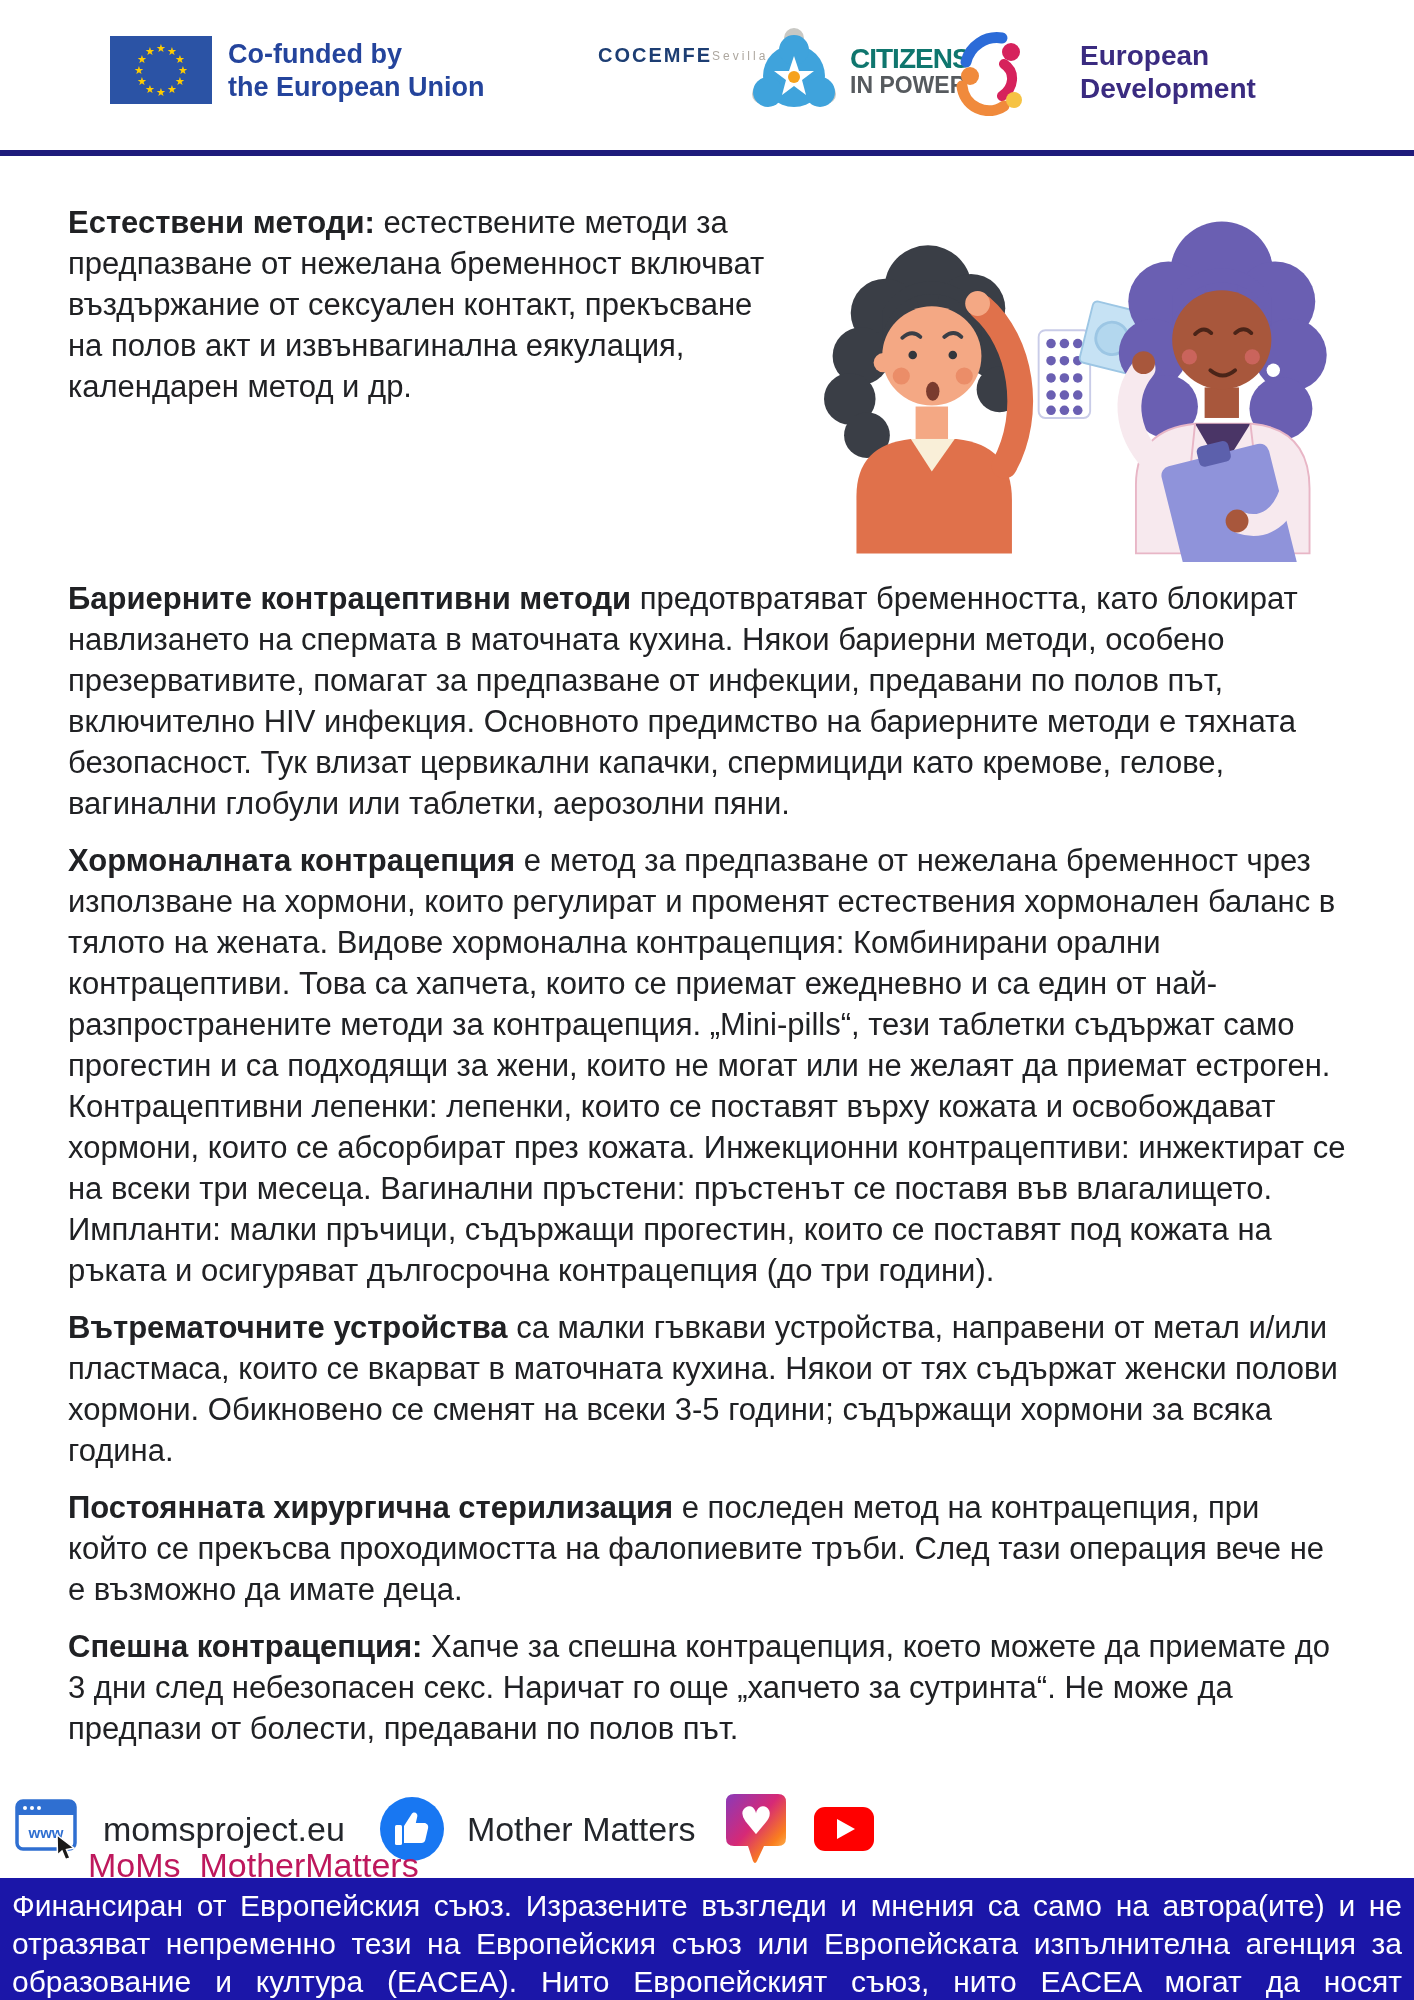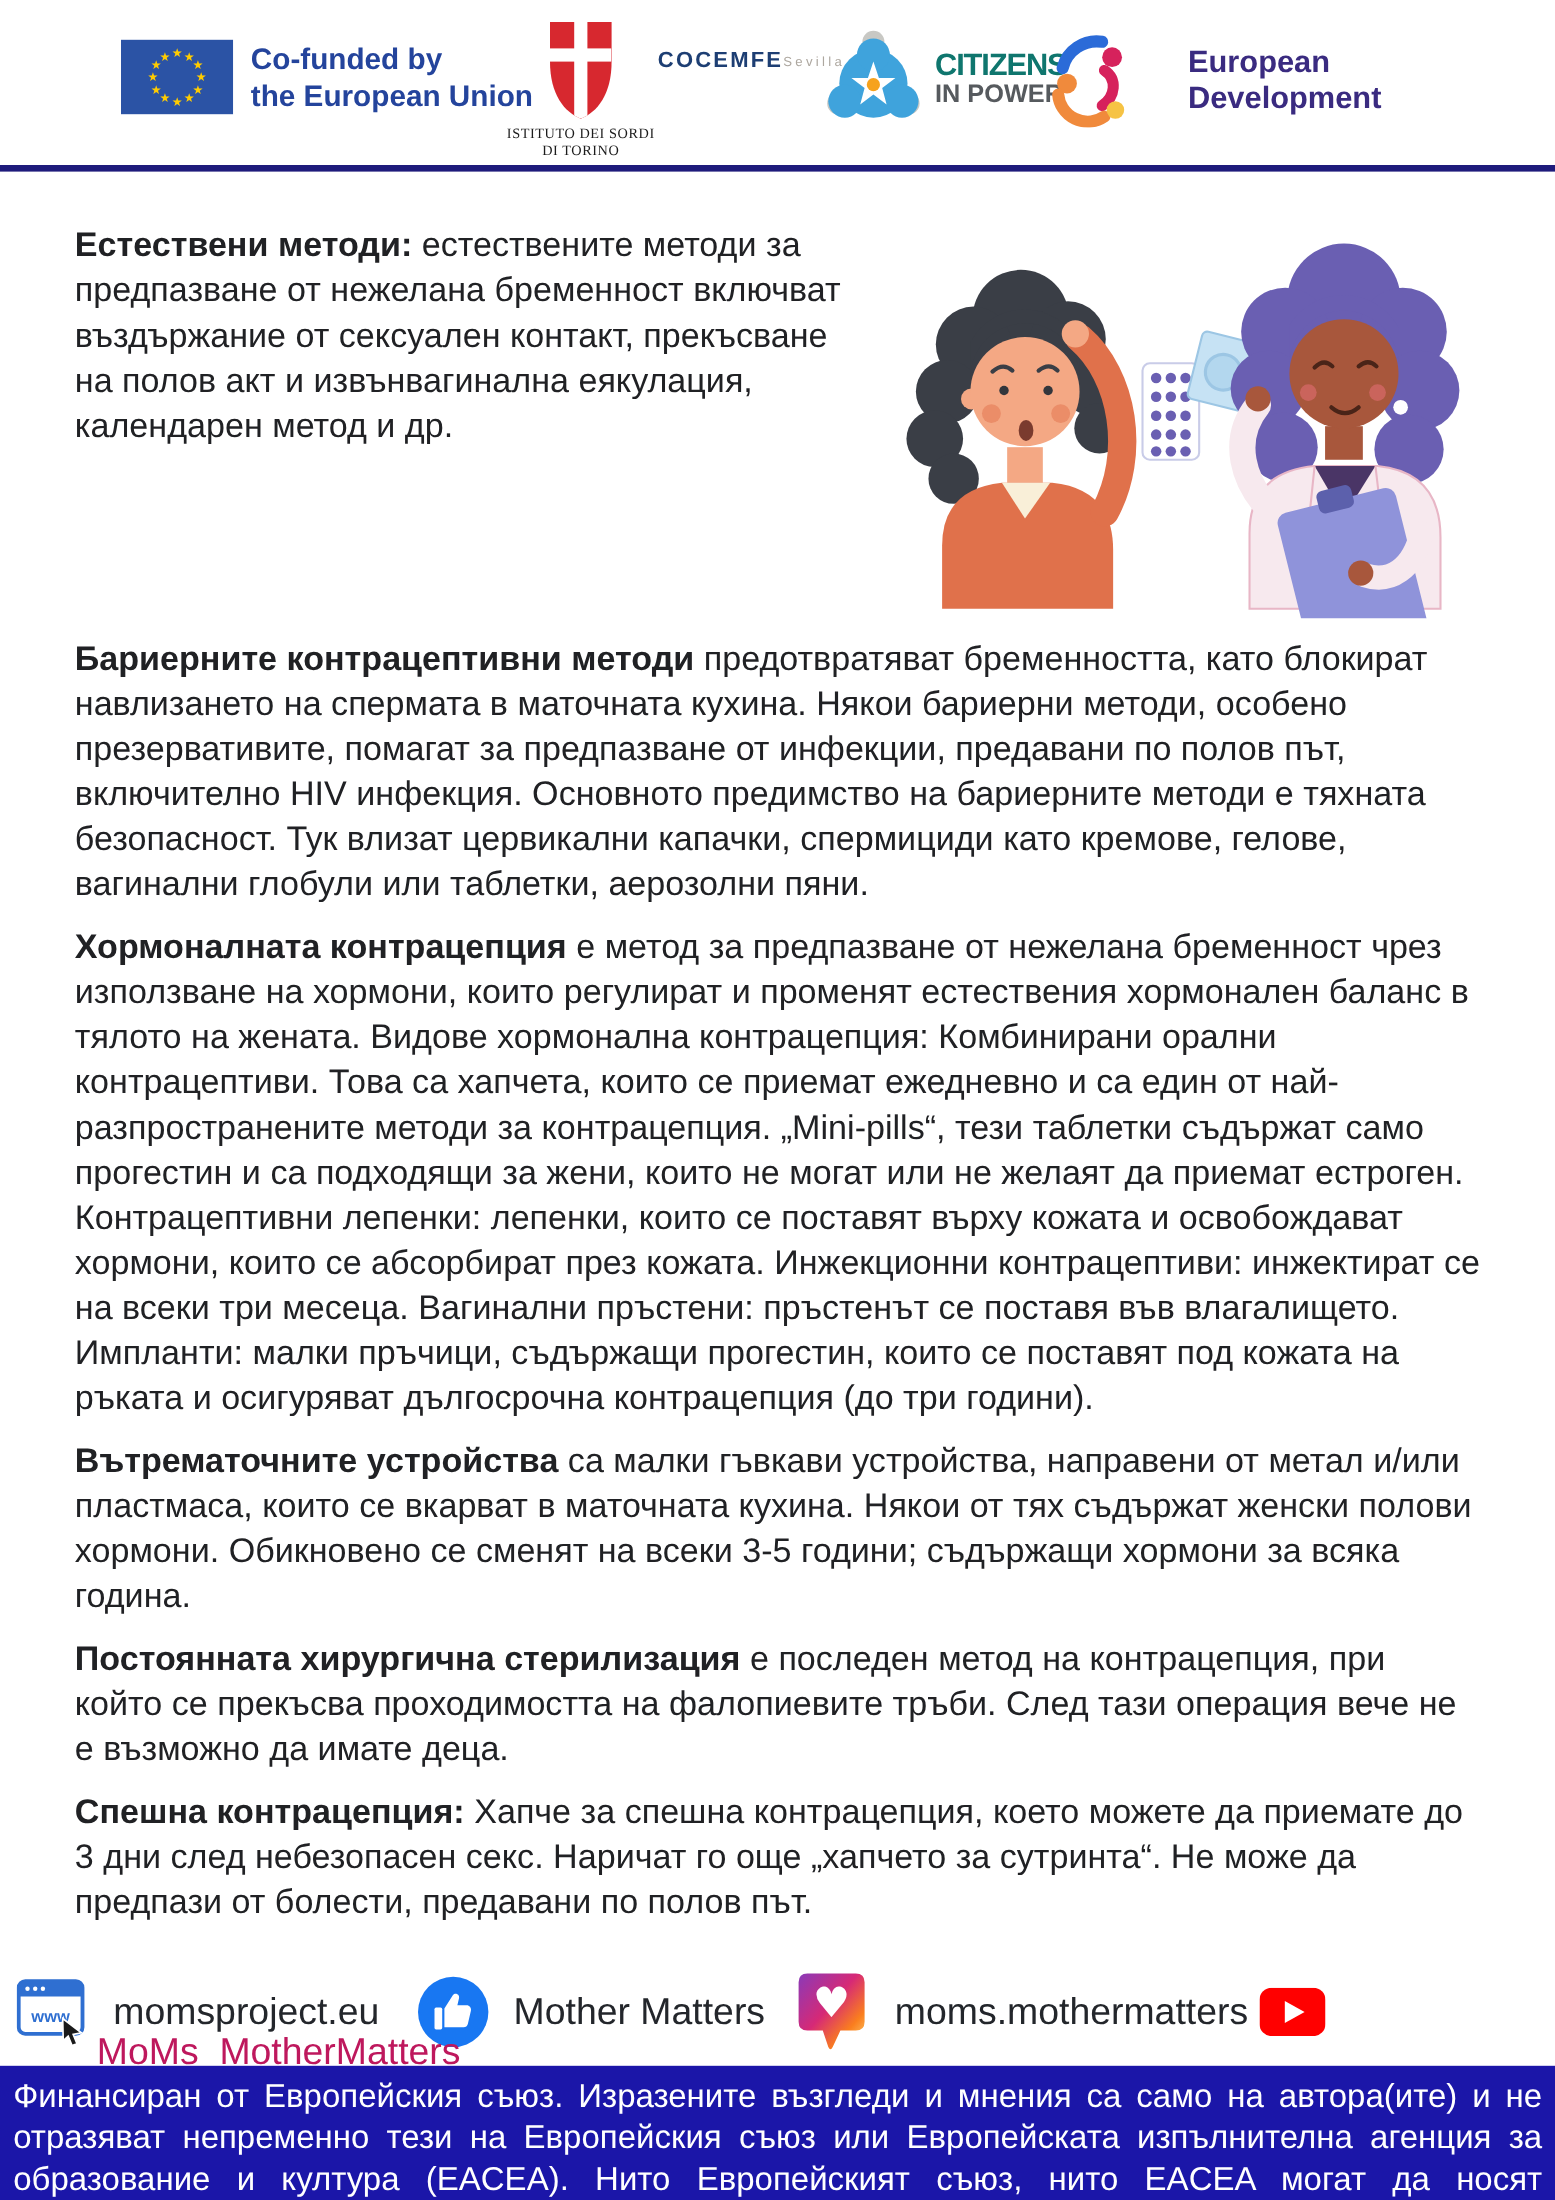--- a/index.html
+++ b/index.html
@@ -68,38 +68,20 @@
             <text x="32" y="27">★</text>
             <text x="40" y="19">★</text>
         </g>
       </svg>
       <div class="eu-text">
         <div>Co-funded by</div>
         <div>the European Union</div>
       </div>
     </div>
 
-    <div class="logo logo-istituto">
-      <svg width="64" height="94" viewBox="0 0 64 94">
-        <defs>
-            <clipPath id="shieldclip">
-              <path d="M4,4 H60 V40 C60,70 47,86 32,92 C17,86 4,70 4,40 Z"></path>
-            </clipPath>
-          </defs>
-        <path d="M4,4 H60 V40 C60,70 47,86 32,92 C17,86 4,70 4,40 Z" fill="#d7282f"></path>
-        <g clip-path="url(#shieldclip)">
-          <rect x="26" y="4" width="12" height="88" fill="#ffffff"></rect>
-          <rect x="4" y="28" width="56" height="12" fill="#ffffff"></rect>
-        </g>
-      </svg>
-      <div class="istituto-caption">
-        <div>ISTITUTO DEI SORDI</div>
-        <div>DI TORINO</div>
-      </div>
-    </div>
 
     <div class="logo logo-cocemfe">
       <svg width="104" height="66" viewBox="0 0 104 66">
         <g stroke="#1d3e73" stroke-width="3.5" fill="none" stroke-linecap="round">
           <circle cx="30" cy="11" r="8" fill="#ffffff"></circle>
           <circle cx="76" cy="11" r="8" fill="#ffffff"></circle>
           <path d="M30,19 L30,40"></path>
             <path d="M76,19 L76,42"></path>
           <path d="M30,25 L53,33"></path>
             <path d="M76,25 L53,33"></path>
@@ -285,21 +267,20 @@
         <linearGradient id="iggrad" x1="0" y1="0" x2="1" y2="1">
           <stop offset="0" stop-color="#8a3ab9"></stop>
             <stop offset="0.45" stop-color="#d62976"></stop>
             <stop offset="0.75" stop-color="#fa7e1e"></stop>
             <stop offset="1" stop-color="#feda75"></stop>
         </linearGradient>
       </defs>
       <path d="M10,2 H54 Q62,2 62,10 V46 Q62,54 54,54 H40 L33,69 Q31,73 29,69 L24,54 H10 Q2,54 2,46 V10 Q2,2 10,2 Z" fill="url(#iggrad)"></path>
       <text x="32" y="42" text-anchor="middle" font-size="38" fill="#ffffff" font-family="DejaVu Sans, sans-serif">♥</text>
     </svg>
-    <span class="lbl lbl-ig">moms.mothermatters</span>
 
     <svg width="60" height="44" viewBox="0 0 60 44">
       <rect x="0" y="0" width="60" height="44" rx="11" fill="#ff0000"></rect>
       <polygon points="23,12 23,32 41,22" fill="#ffffff"></polygon>
     </svg>
   </div>
   <div class="handle">MoMs_MotherMatters</div>
 
   <div class="banner">Финансиран от Европейския съюз. Изразените възгледи и мнения са само на автора(ите) и не отразяват непременно тези на Европейския съюз или Европейската изпълнителна агенция за образование и култура (EACEA). Нито Европейският съюз, нито EACEA могат да носят отговорност за тях.</div>
 

